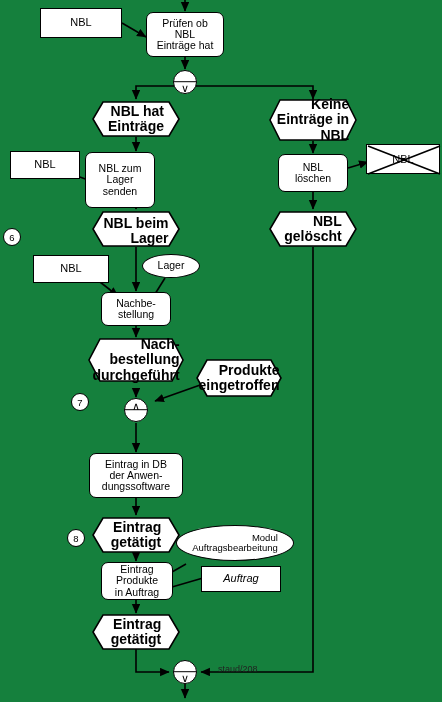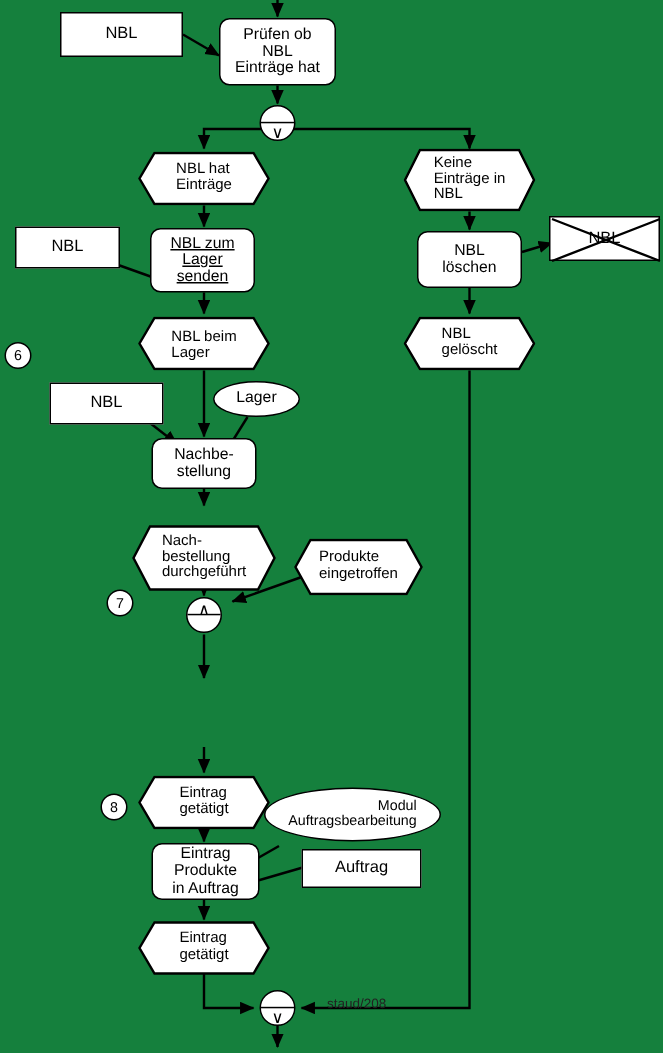--- a/index.html
+++ b/index.html
@@ -49,25 +49,26 @@
     position: absolute;
     left: 0; top: 0;
   }
   .event-label {
     position: absolute;
     left: 0; top: 0;
     width: 100%; height: 100%;
     display: flex;
     align-items: center;
     justify-content: center;
-    text-align: left;
-    font-size: 10px;
+    text-align: right;
+    font-size: 14px;
     line-height: 1.08;
     white-space: pre-line;
     color: #000;
+    font-weight: bold;
   }
   
   .data {
     border: 1.6px solid #000;
     background: #fff;
     font-size: 11px;
   }
   
   .ellipse {
     border: 1.6px solid #000;
@@ -233,21 +234,21 @@
     <svg width="88" height="42">
       <polygon points="11,1 77,1 87,21 77,41 11,41 1,21" fill="#fff" stroke="#000" stroke-width="1.6"></polygon>
     </svg>
     <div class="event-label">Keine
 Einträge in
 NBL</div>
   </div>
 
   <div class="node data" style="left:10px; top:151px; width:70px; height:28px;">NBL</div>
 
-  <div class="node func" style="left:100px; top:152px; width:70px; height:43px;text-decoration:underline;">NBL zum
+  <div class="node func" style="left:85px; top:152px; width:70px; height:56px;">NBL zum
 Lager
 senden</div>
 
   <div class="node func" style="left:278px; top:154px; width:70px; height:38px;">NBL
 löschen</div>
 
   <div class="deleted" style="left:366px; top:144px; width:74px; height:30px;">
     <div class="dlabel">NBL</div>
     <svg width="74" height="30">
       <path d="M1,1 L73,29 M73,1 L1,29" stroke="#000" stroke-width="1.6" fill="none"></path>
@@ -272,21 +273,21 @@
 
   <div class="marker" style="left:3px; top:228px;">6</div>
 
   <div class="node data" style="left:33px; top:255px; width:76px; height:28px;">NBL</div>
 
   <div class="node ellipse" style="left:142px; top:254px; width:58px; height:24px;">Lager</div>
 
   <div class="node func" style="left:101px; top:292px; width:70px; height:34px;">Nachbe-
 stellung</div>
 
-  <div class="event-wrap" style="left:88px; top:338px; width:96px; height:44px;margin-top:12px;">
+  <div class="event-wrap" style="left:88px; top:338px; width:96px; height:44px;">
     <svg width="96" height="44">
       <polygon points="12,1 84,1 95,22 84,43 12,43 1,22" fill="#fff" stroke="#000" stroke-width="1.6"></polygon>
     </svg>
     <div class="event-label">Nach-
 bestellung
 durchgeführt</div>
   </div>
 
   <div class="event-wrap" style="left:196px; top:359px; width:86px; height:38px;">
     <svg width="86" height="38">
@@ -296,39 +297,42 @@
 eingetroffen</div>
   </div>
 
   <div class="marker" style="left:71px; top:393px;">7</div>
 
   <div class="op sym-above" style="left:124px; top:398px;">
     <span class="bar"></span>
     <span class="sym">∧</span>
   </div>
 
+  <div class="node func" style="left:89px; top:453px; width:94px; height:45px;">Eintrag in DB
+der Anwen-
+dungssoftware</div>
 
   <div class="event-wrap" style="left:92px; top:517px; width:88px; height:36px;">
     <svg width="88" height="36">
       <polygon points="11,1 77,1 87,18 77,35 11,35 1,18" fill="#fff" stroke="#000" stroke-width="1.6"></polygon>
     </svg>
     <div class="event-label">Eintrag
 getätigt</div>
   </div>
 
   <div class="marker" style="left:67px; top:529px;">8</div>
 
   <div class="node ellipse" style="left:176px; top:525px; width:118px; height:36px; font-size:9.5px;text-align:right;">Modul
 Auftragsbearbeitung</div>
 
   <div class="node func" style="left:101px; top:562px; width:72px; height:38px;">Eintrag
 Produkte
 in Auftrag</div>
 
-  <div class="node data" style="left:201px; top:566px; width:80px; height:26px;">Auftrag</div>
+  <div class="node data" style="left:201px; top:566px; width:80px; height:26px;font-style:italic;">Auftrag</div>
 
   <div class="event-wrap" style="left:92px; top:614px; width:88px; height:36px;">
     <svg width="88" height="36">
       <polygon points="11,1 77,1 87,18 77,35 11,35 1,18" fill="#fff" stroke="#000" stroke-width="1.6"></polygon>
     </svg>
     <div class="event-label">Eintrag
 getätigt</div>
   </div>
 
   <div class="op sym-below" style="left:173px; top:660px;">

